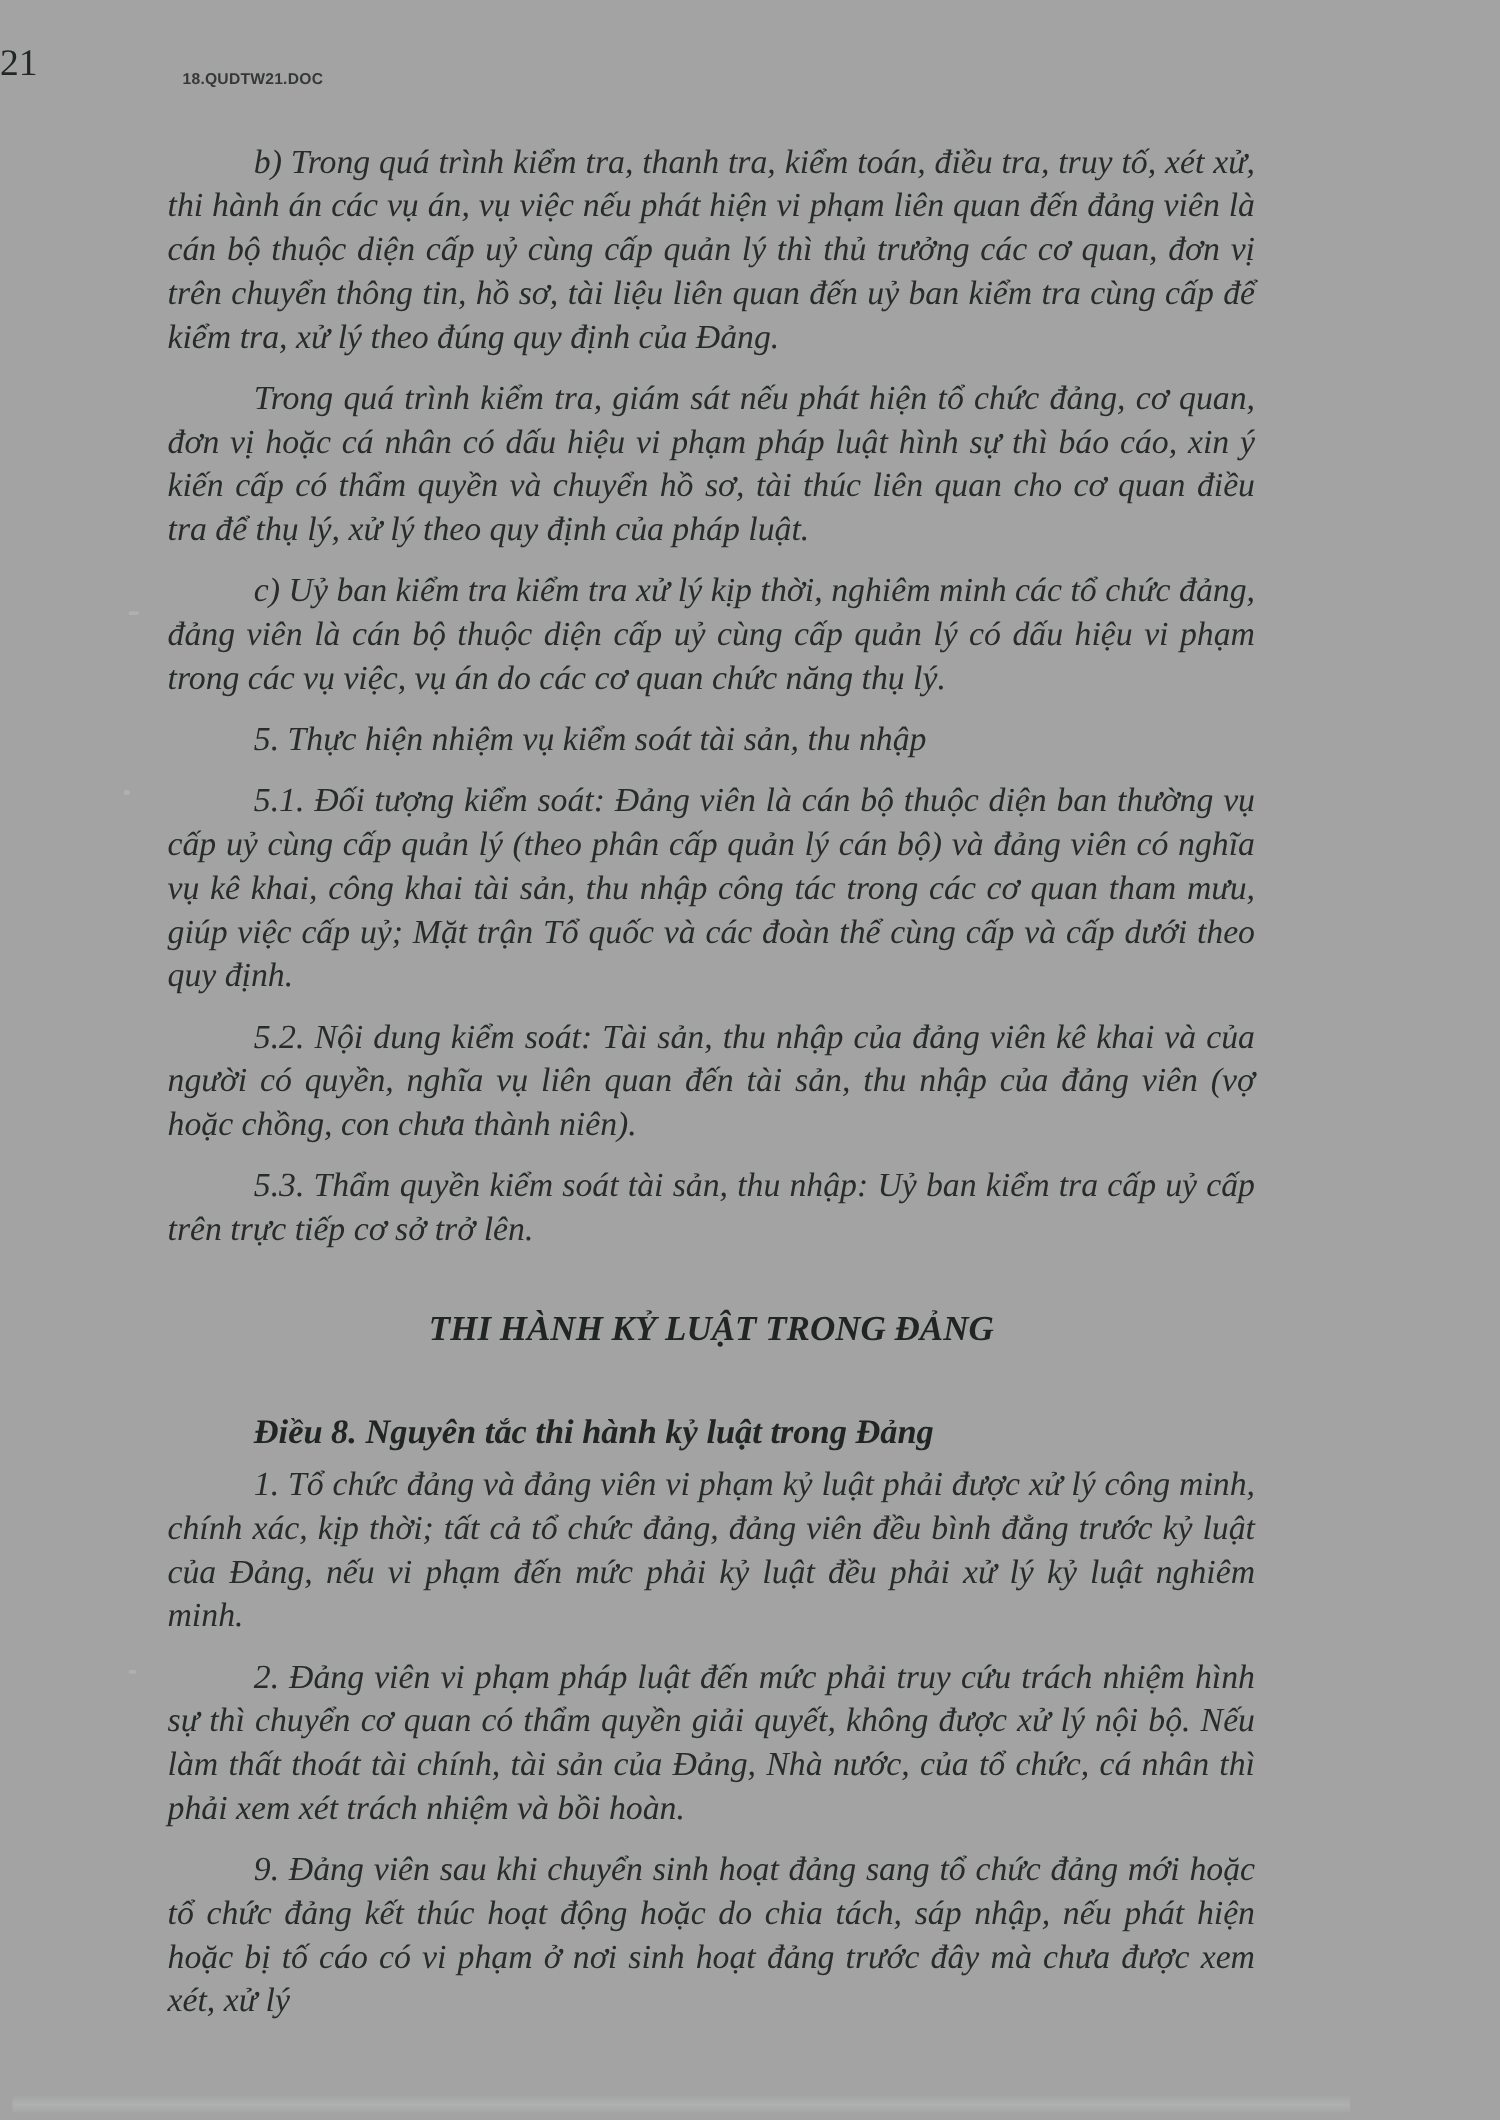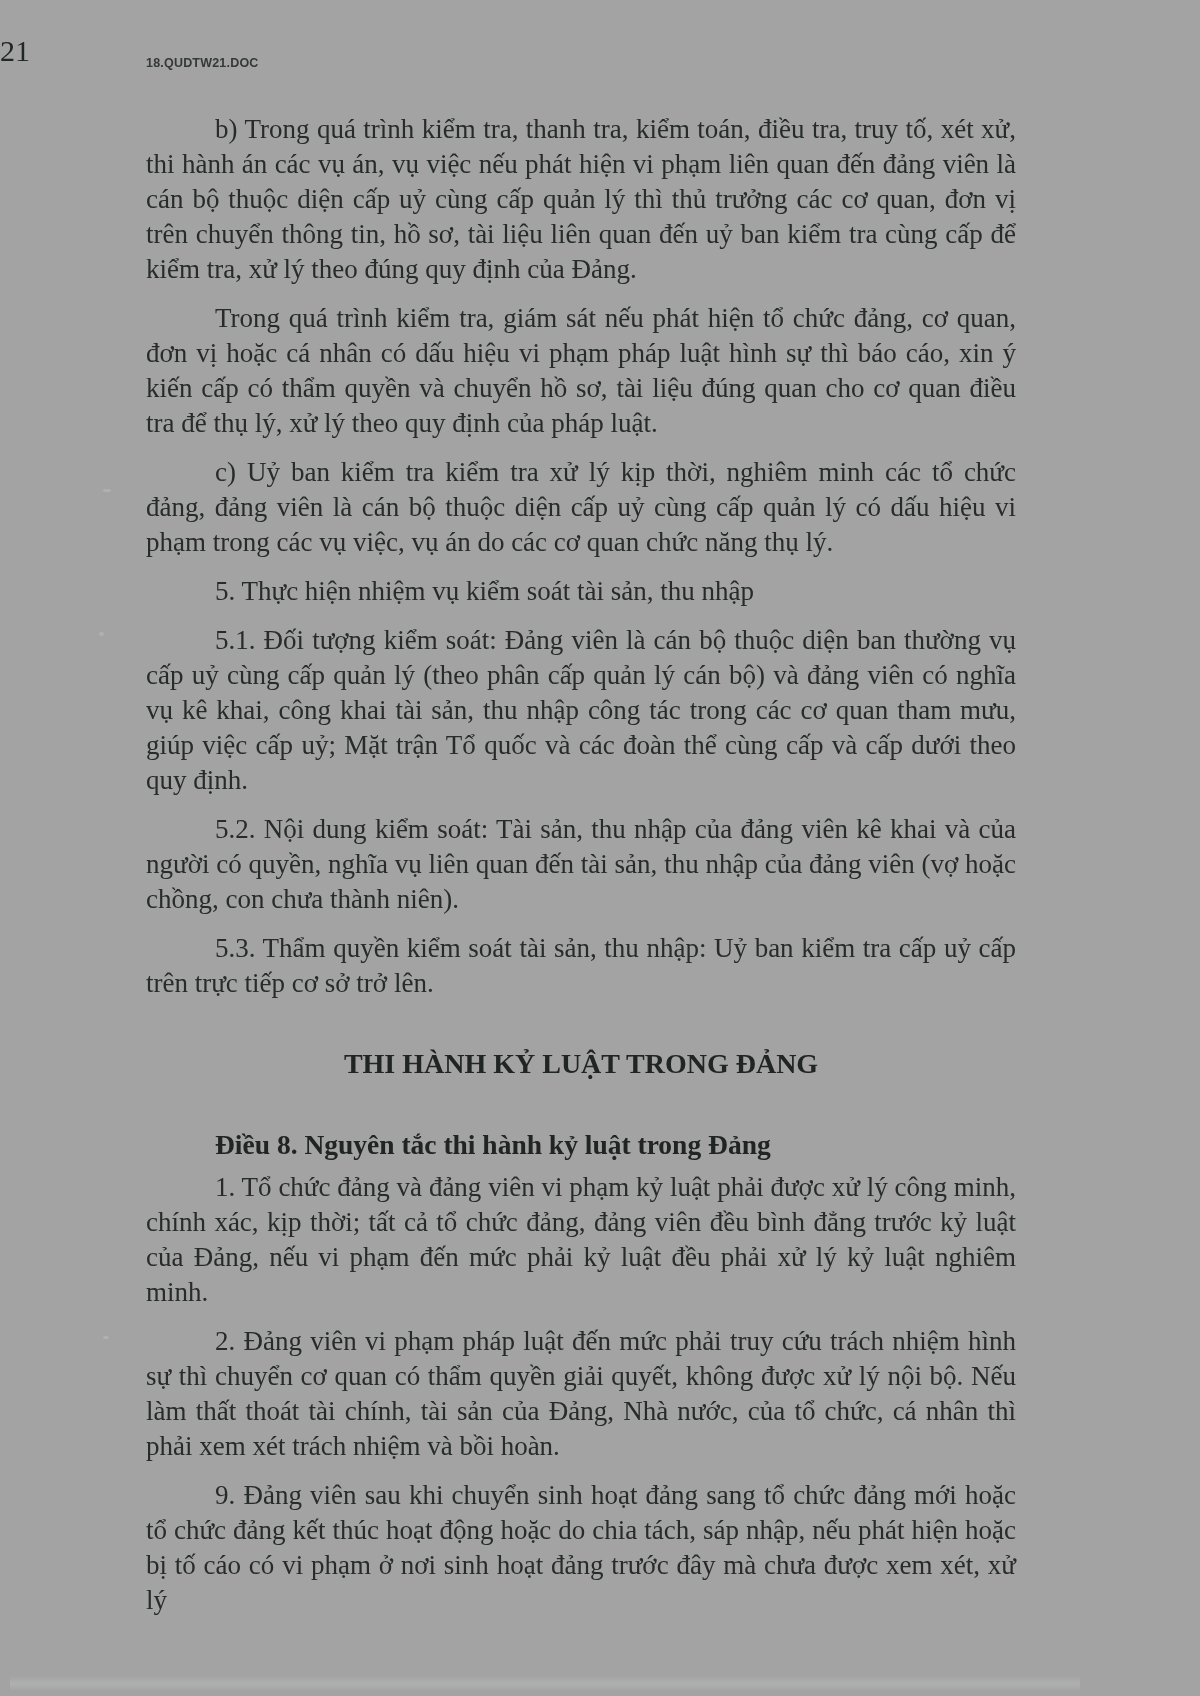--- a/index.html
+++ b/index.html
@@ -20,21 +20,21 @@
     font-family: "Liberation Sans", sans-serif;
     font-weight: bold; font-size: 12.5px; letter-spacing: 0.2px;
     color: #343936;
   }
   .page-number {
     position: absolute; top: 34px; left: 0; right: 40px;
     text-align: left;
     font-size: 30px; color: #222724;
   }
   .content {
-    position: absolute; left: 146px; top: 112px; width: 870px;
+    position: absolute; left: 134px; top: 112px; width: 870px; font-style: italic;
   }
   p.body {
     margin: 0 0 14px 0;
     font-size: 27px; line-height: 35px;
     text-align: justify; text-indent: 69px;
     color: #272c2a;
   }
   .chapter {
     margin: 45px 0 0 0;
     text-align: center;
@@ -64,21 +64,21 @@
 <div class="page">
 
   <span class="doc-label">18.QUDTW21.DOC</span>
 
   <span class="page-number">21</span>
 
   <div class="content">
 
     <p class="body">b) Trong quá trình kiểm tra, thanh tra, kiểm toán, điều tra, truy tố, xét xử, thi hành án các vụ án, vụ việc nếu phát hiện vi phạm liên quan đến đảng viên là cán bộ thuộc diện cấp uỷ cùng cấp quản lý thì thủ trưởng các cơ quan, đơn vị trên chuyển thông tin, hồ sơ, tài liệu liên quan đến uỷ ban kiểm tra cùng cấp để kiểm tra, xử lý theo đúng quy định của Đảng.</p>
 
-    <p class="body">Trong quá trình kiểm tra, giám sát nếu phát hiện tổ chức đảng, cơ quan, đơn vị hoặc cá nhân có dấu hiệu vi phạm pháp luật hình sự thì báo cáo, xin ý kiến cấp có thẩm quyền và chuyển hồ sơ, tài liệu đúng quan cho cơ quan điều tra để thụ lý, xử lý theo quy định của pháp luật.</p>
+    <p class="body">Trong quá trình kiểm tra, giám sát nếu phát hiện tổ chức đảng, cơ quan, đơn vị hoặc cá nhân có dấu hiệu vi phạm pháp luật hình sự thì báo cáo, xin ý kiến cấp có thẩm quyền và chuyển hồ sơ, tài thúc liên quan cho cơ quan điều tra để thụ lý, xử lý theo quy định của pháp luật.</p>
 
     <p class="body">c) Uỷ ban kiểm tra kiểm tra xử lý kịp thời, nghiêm minh các tổ chức đảng, đảng viên là cán bộ thuộc diện cấp uỷ cùng cấp quản lý có dấu hiệu vi phạm trong các vụ việc, vụ án do các cơ quan chức năng thụ lý.</p>
 
     <p class="body">5. Thực hiện nhiệm vụ kiểm soát tài sản, thu nhập</p>
 
     <p class="body">5.1. Đối tượng kiểm soát: Đảng viên là cán bộ thuộc diện ban thường vụ cấp uỷ cùng cấp quản lý (theo phân cấp quản lý cán bộ) và đảng viên có nghĩa vụ kê khai, công khai tài sản, thu nhập công tác trong các cơ quan tham mưu, giúp việc cấp uỷ; Mặt trận Tổ quốc và các đoàn thể cùng cấp và cấp dưới theo quy định.</p>
 
     <p class="body">5.2. Nội dung kiểm soát: Tài sản, thu nhập của đảng viên kê khai và của người có quyền, nghĩa vụ liên quan đến tài sản, thu nhập của đảng viên (vợ hoặc chồng, con chưa thành niên).</p>
 
     <p class="body">5.3. Thẩm quyền kiểm soát tài sản, thu nhập: Uỷ ban kiểm tra cấp uỷ cấp trên trực tiếp cơ sở trở lên.</p>

